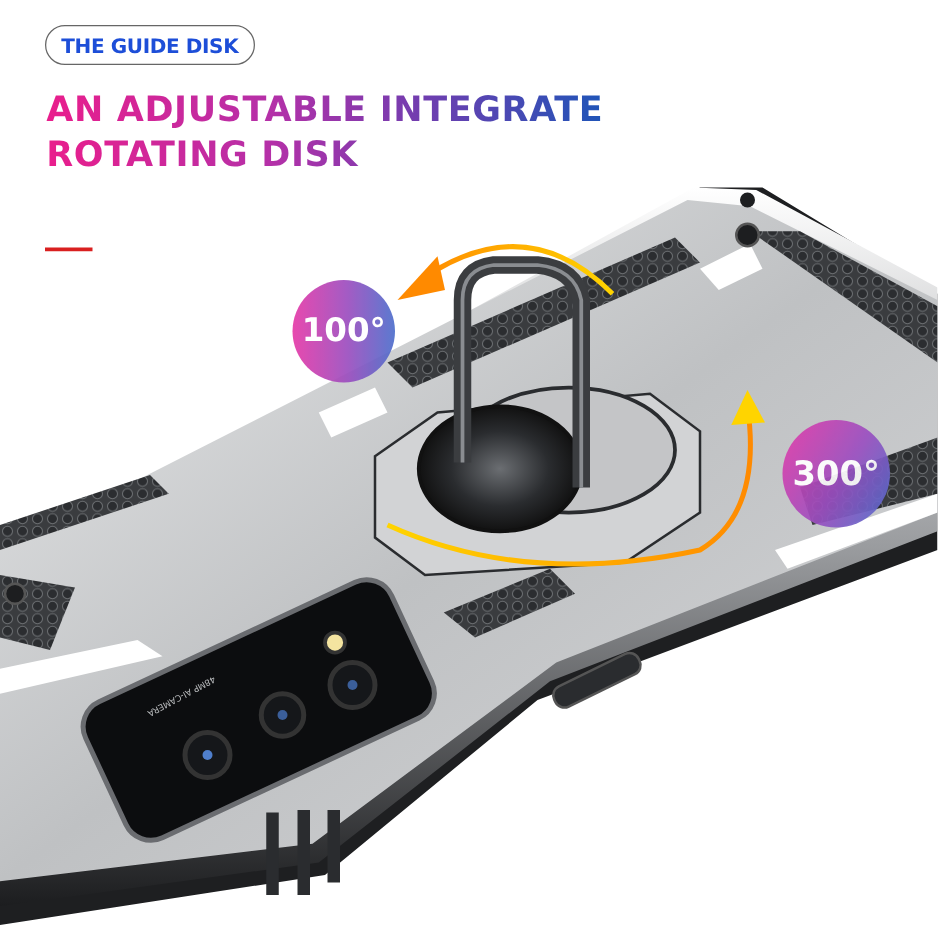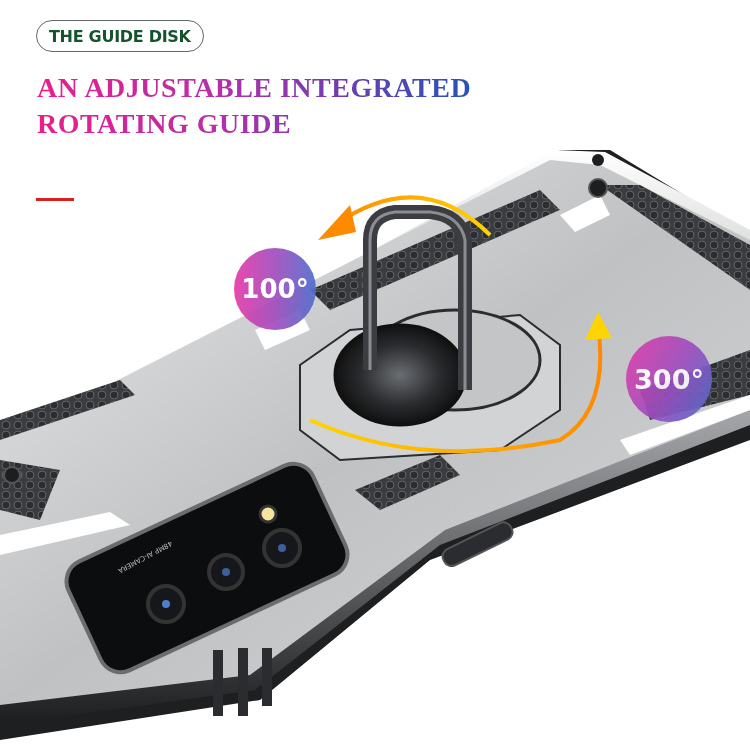--- a/index.html
+++ b/index.html
@@ -2,40 +2,40 @@
 <html><head>
   <meta charset="utf-8">
   <style>
     html, body { margin:0; padding:0; background:#ffffff; }
     body { width:750px; height:750px; position:relative; overflow:hidden; font-family:"DejaVu Sans", sans-serif; }
     .stage { position:absolute; left:0; top:0; width:750px; height:750px; }
     .pill {
       position:absolute; left:36px; top:20px; height:32px; padding:0 12px;
       border:1.5px solid #666; border-radius:18px; box-sizing:border-box;
       display:flex; align-items:center;
-      font-family:"DejaVu Sans", sans-serif; font-weight:bold; font-size:16px; color:#14532d;
+      font-family:"DejaVu Sans", sans-serif; font-weight:bold; font-size:16px; color:#1d4ed8;
       letter-spacing:-0.3px; background:#fff; z-index:5;
     }
     .headline {
       position:absolute; left:37px; top:70px; z-index:5;
       font-family:"DejaVu Sans", sans-serif; font-weight:bold; font-size:28px; line-height:36px;
       letter-spacing:0.5px;
     }
     .headline .line {
       display:block; white-space:nowrap;
       background:linear-gradient(90deg,#e91e8c 0%,#b530a8 40%,#6a3fb0 70%,#1f55b8 100%);
       -webkit-background-clip:text; background-clip:text; color:transparent;
-      background-size:446px 100%; background-repeat:no-repeat;font-family:Liberation Serif, serif;
+      background-size:446px 100%; background-repeat:no-repeat;
     }
     .redbar { position:absolute; left:36px; top:198px; width:38px; height:3px; background:#d92020; z-index:5; }
     .badge {
       position:absolute; border-radius:50%; display:flex; align-items:center; justify-content:center;
       color:#fff; font-family:"DejaVu Sans", sans-serif; font-weight:bold; opacity:0.92; z-index:6;
     }
-    .badge-100 { left:234px; top:248px; width:82px; height:82px; font-size:26px;
+    .badge-100 { left:234px; top:224px; width:82px; height:82px; font-size:26px;
       background:linear-gradient(90deg,#e63aa8 0%,#9a4fc0 55%,#4d6fcc 100%); }
     .badge-360 { left:626px; top:336px; width:86px; height:86px; font-size:27px;
       background:linear-gradient(120deg,#e63aa8 0%,#9a4fc0 55%,#4d6fcc 100%); }
     svg.phone { position:absolute; left:0; top:0; }
     svg.arrows { position:absolute; left:0; top:0; z-index:4; }
   </style>
 </head>
 <body>
 
 <div class="stage">
@@ -126,20 +126,20 @@
     <path d="M335,225 Q420,165 490,235" fill="none" stroke="url(#arrG)" stroke-width="4"></path>
     <polygon points="318,240 350,205 356,232" fill="#ff8a00"></polygon>
     <path d="M310,420 Q420,470 560,440 Q610,410 598,325" fill="none" stroke="url(#arrG2)" stroke-width="4"></path>
     <polygon points="598,312 585,340 612,338" fill="#ffd400"></polygon>
   </svg>
 
   <div class="pill">THE GUIDE DISK</div>
 
   <div class="headline">
     <span class="line">AN ADJUSTABLE INTEGRATED</span>
-    <span class="line">ROTATING GUIDE</span>
+    <span class="line">ROTATING DISK</span>
   </div>
 
   <div class="redbar"></div>
 
   <div class="badge badge-100">100°</div>
   <div class="badge badge-360">300°</div>
 </div>
 
 </body></html>

